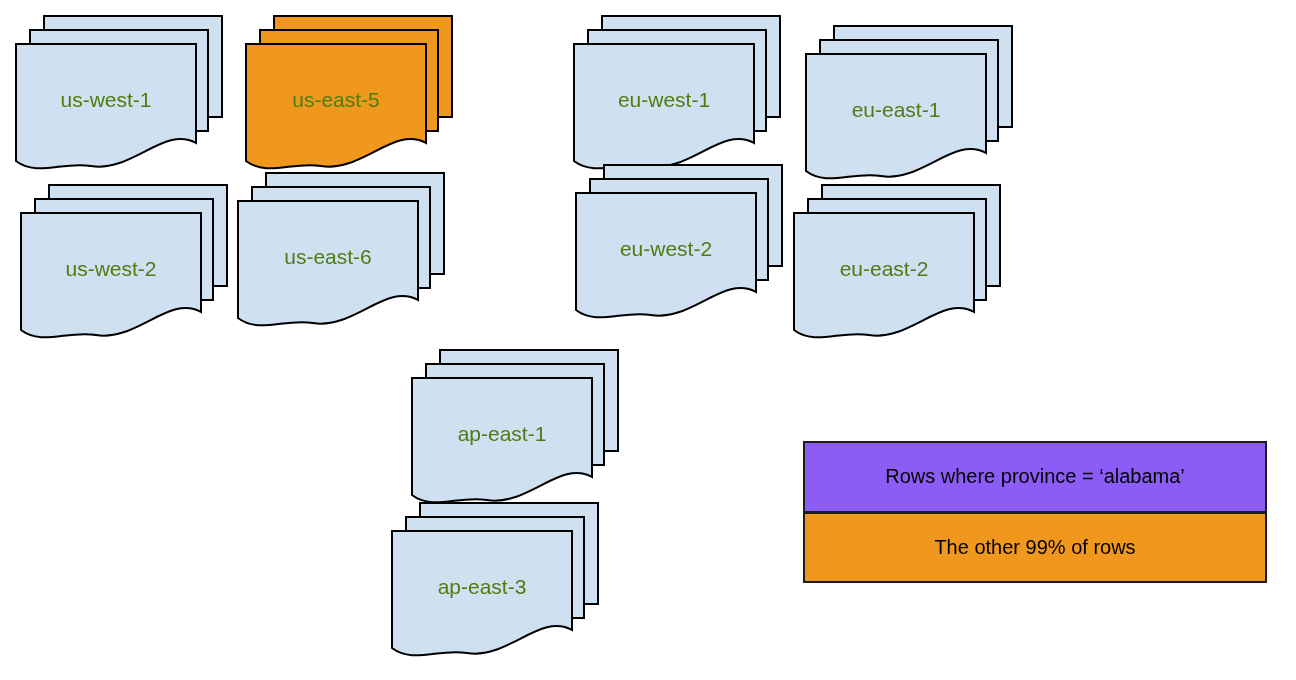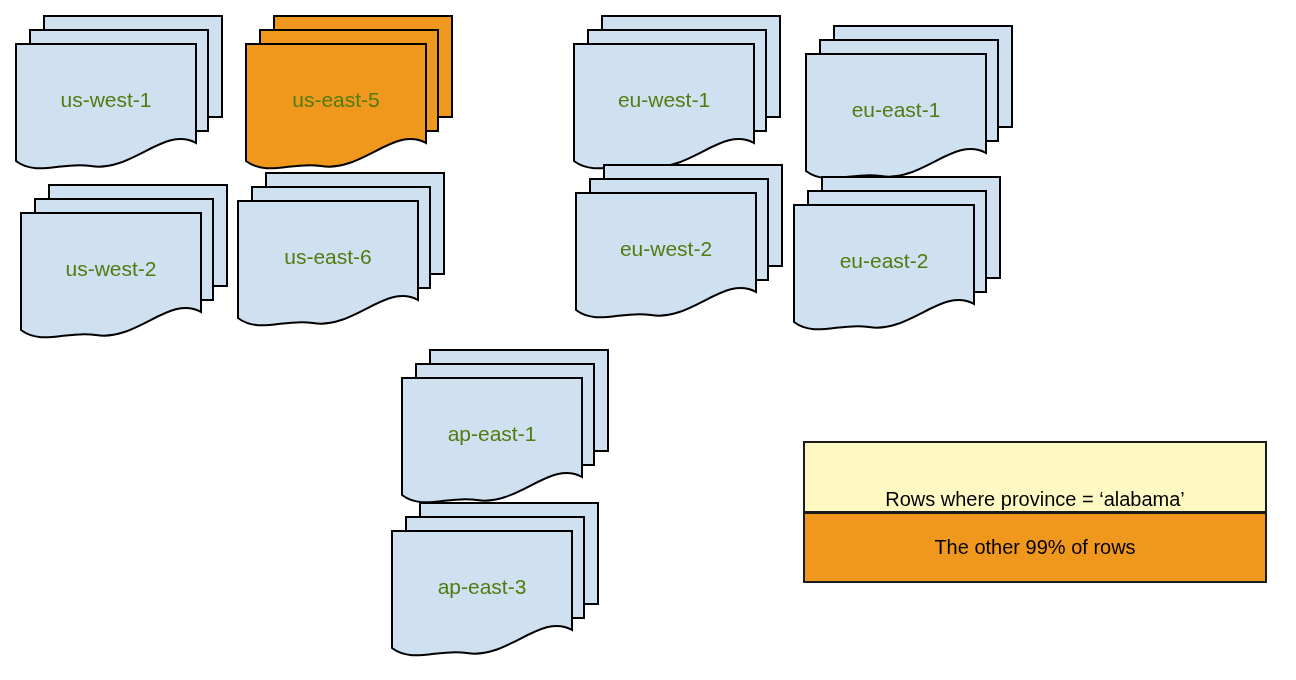--- a/index.html
+++ b/index.html
@@ -93,50 +93,50 @@
 
     <div class="stack" style="left: 575px; top: 164px; text-decoration: underline; --fill: #cfe0f1;">
       <div class="page back"></div>
       <div class="page mid"></div>
       <svg class="front" viewBox="0 0 182 132" aria-hidden="true">
         <path d="M1,1 H181 V100 C 150,82 116,130 76,123 C 48,118 22,134 1,118 Z"></path>
       </svg>
       <div class="label">eu-west-2</div>
     </div>
 
-    <div class="stack" style="left: 793px; top: 176px; padding-left: 41px; --fill: #cfe0f1;">
+    <div class="stack" style="left: 793px; top: 184px; padding-left: 41px; --fill: #cfe0f1;">
       <div class="page back"></div>
       <div class="page mid"></div>
       <svg class="front" viewBox="0 0 182 132" aria-hidden="true">
         <path d="M1,1 H181 V100 C 150,82 116,130 76,123 C 48,118 22,134 1,118 Z"></path>
       </svg>
       <div class="label">eu-east-2</div>
     </div>
 
-    <div class="stack" style="left: 401px; top: 349px; --fill: #cfe0f1;">
+    <div class="stack" style="left: 411px; top: 349px; --fill: #cfe0f1;">
       <div class="page back"></div>
       <div class="page mid"></div>
       <svg class="front" viewBox="0 0 182 132" aria-hidden="true">
         <path d="M1,1 H181 V100 C 150,82 116,130 76,123 C 48,118 22,134 1,118 Z"></path>
       </svg>
       <div class="label">ap-east-1</div>
     </div>
 
     <div class="stack" style="left: 391px; top: 502px; --fill: #cfe0f1;">
       <div class="page back"></div>
       <div class="page mid"></div>
       <svg class="front" viewBox="0 0 182 132" aria-hidden="true">
         <path d="M1,1 H181 V100 C 150,82 116,130 76,123 C 48,118 22,134 1,118 Z"></path>
       </svg>
       <div class="label">ap-east-3</div>
     </div>
   </div>
 
   <div id="legend" style="left: 803px; top: 441px; width: 464px; height: 142px;">
-    <div class="legend-row" style="background: #fef9c3; align-items: flex-end;">
+    <div class="legend-row" style="background: #8b5cf6;">
       <span>Rows where province = ‘alabama’</span>
     </div>
     <div class="legend-row" style="background: rgb(240, 152, 30); justify-content: center;">
       <span>The other 99% of rows</span>
     </div>
   </div>
 
 </div>
 
 </body></html>

